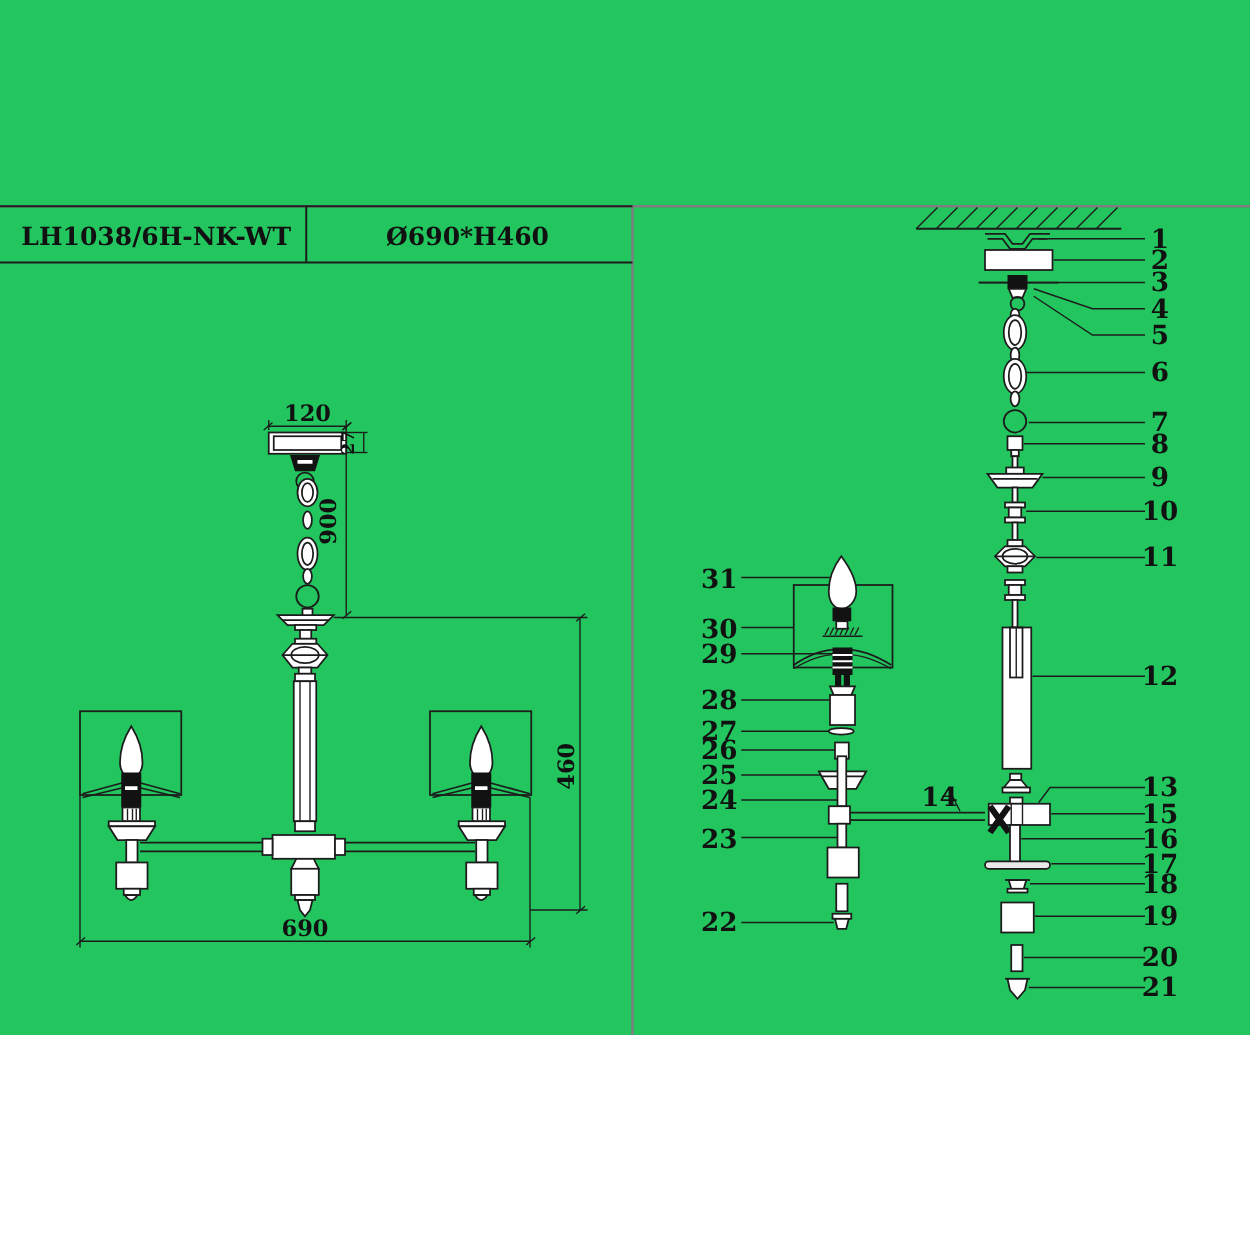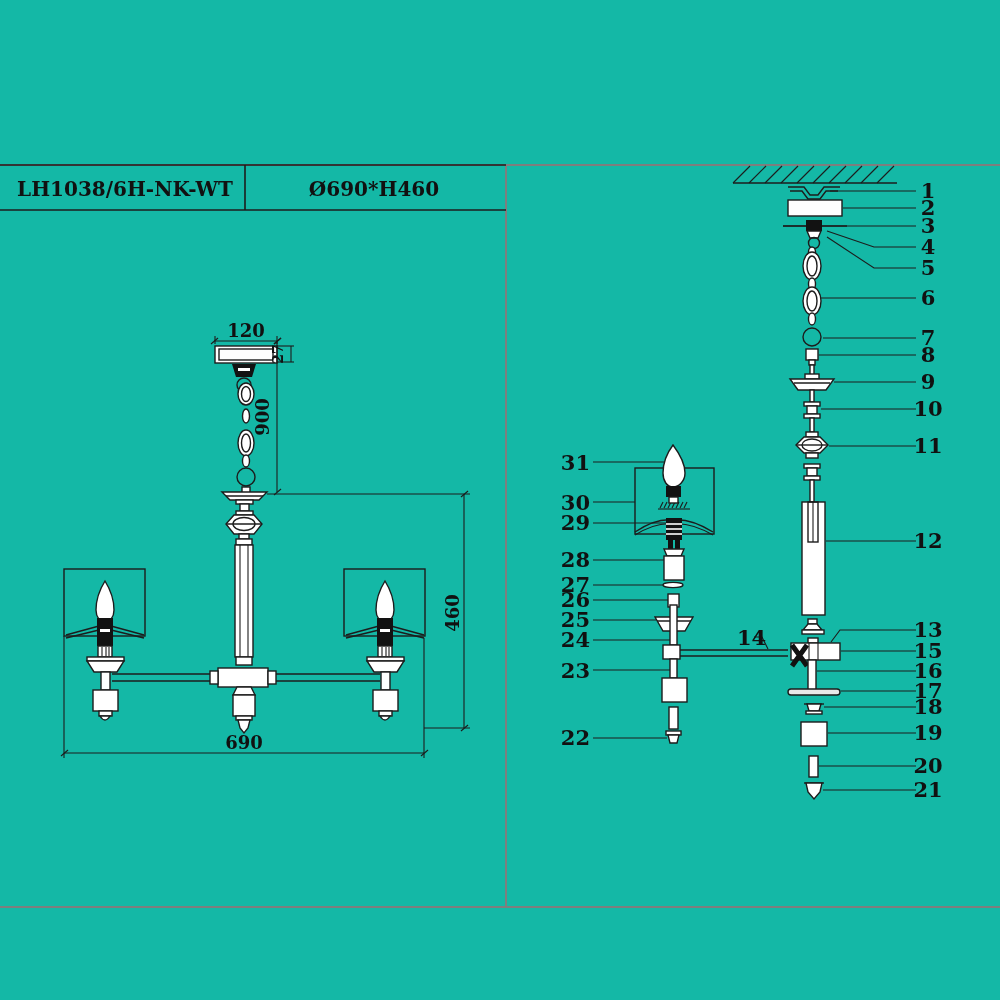--- a/index.html
+++ b/index.html
@@ -1,16 +1,16 @@
 <!DOCTYPE html>
 <html><head>
 <meta charset="utf-8">
 <style>
   html,body{margin:0;padding:0;background:#ffffff;}
-  #page{position:relative;width:1000px;height:1000px;background:#14b8a6;overflow:hidden;
+  #page{position:relative;width:1000px;height:828px;background:#22c55e;overflow:hidden;
         font-family:"DejaVu Serif", serif;}
   svg{position:absolute;left:0;top:0;}
   .ln{stroke:#1c1c1c;stroke-width:1.4;fill:none;}
   .thin{stroke:#1c1c1c;stroke-width:1.1;fill:none;}
   .wf{fill:#ffffff;stroke:#1c1c1c;stroke-width:1.4;}
   .gf{fill:#e9e9e9;stroke:#1c1c1c;stroke-width:1.4;}
   .bf{fill:#121212;stroke:none;}
   .frame{stroke:#7e7e7e;stroke-width:2;fill:none;}
   .tbl{stroke:#1c1c1c;stroke-width:1.6;fill:none;}
   .pn{font:bold 21px "DejaVu Serif", serif;fill:#111;}

